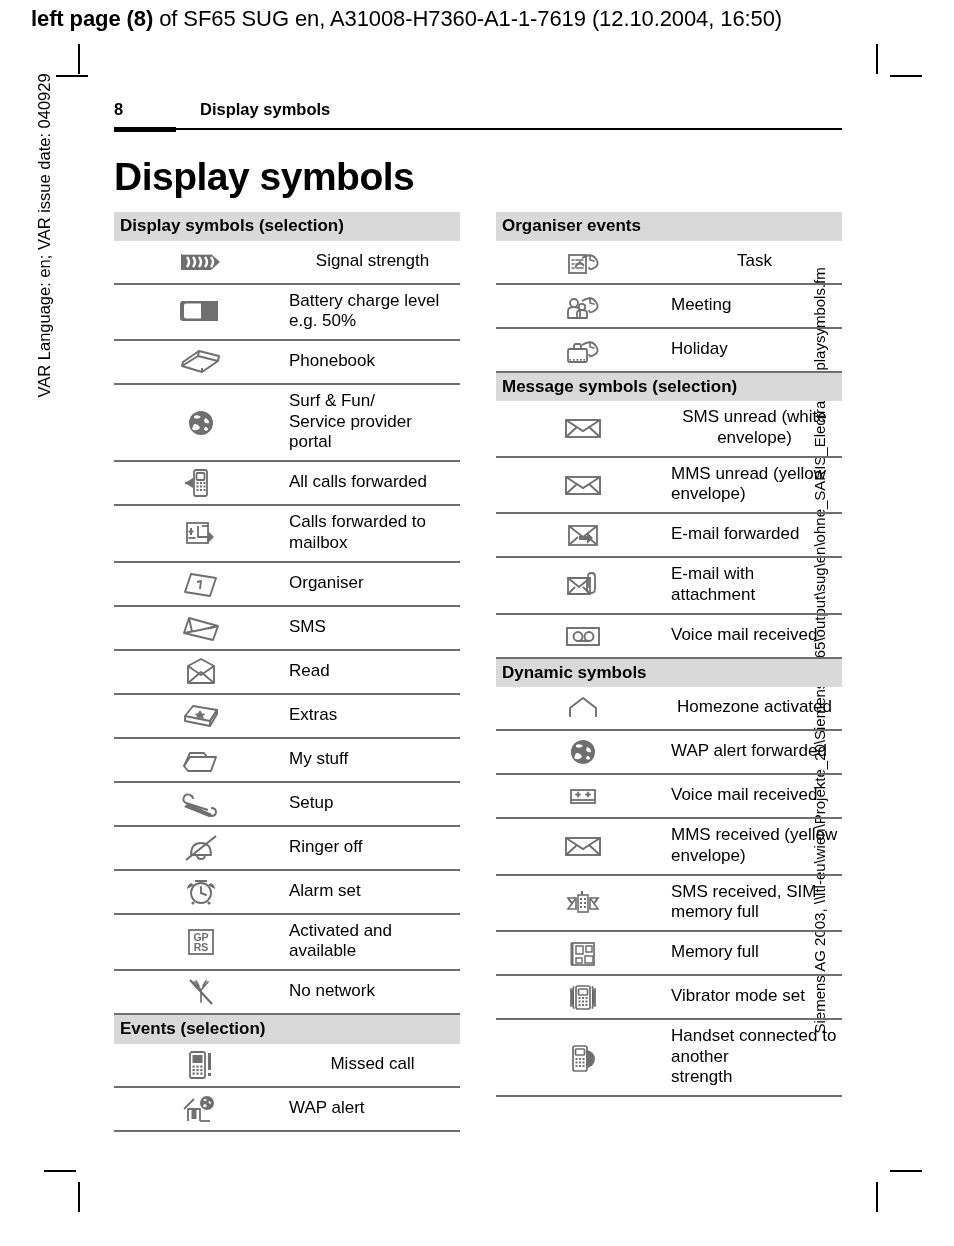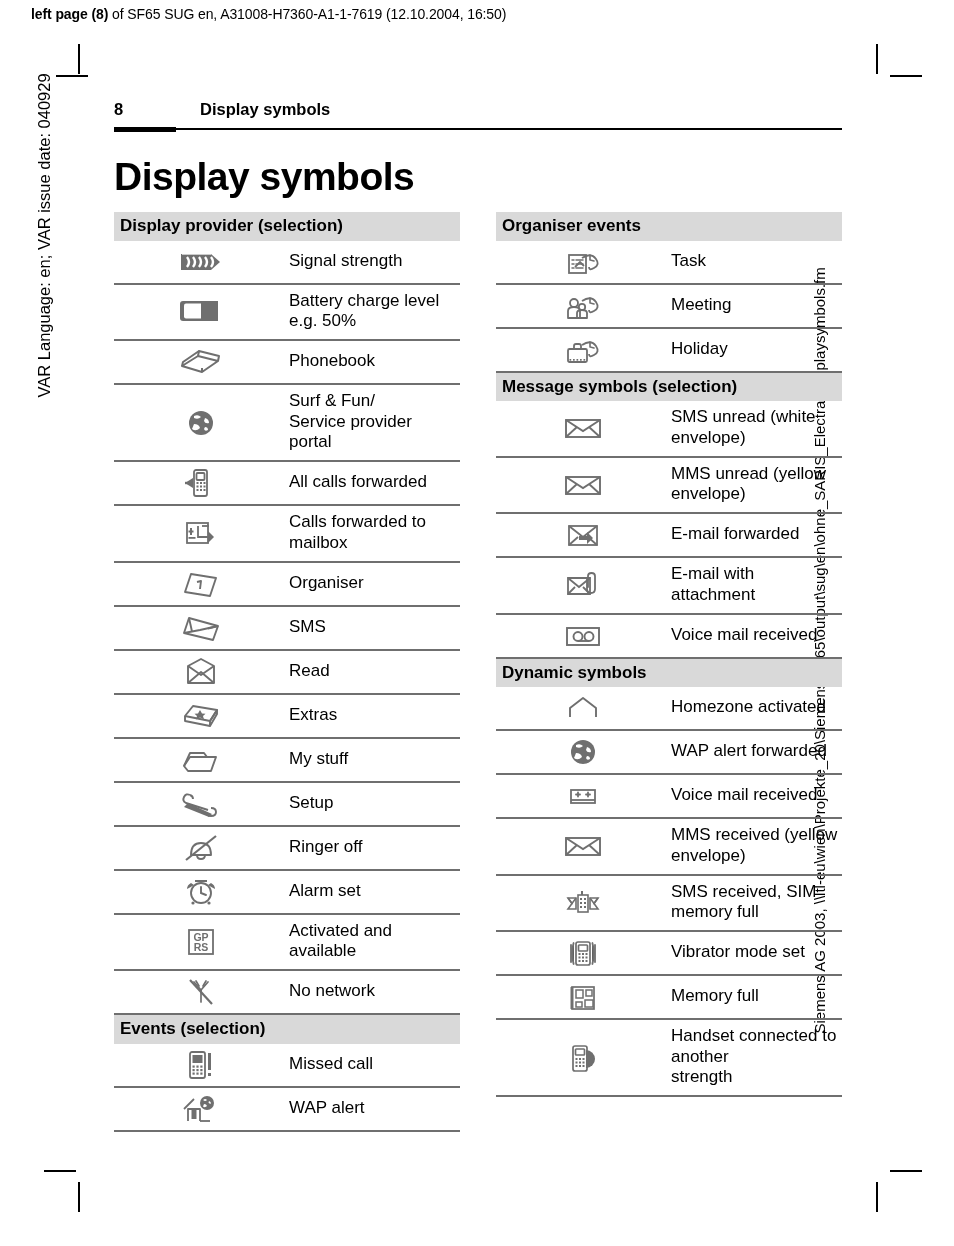--- a/index.html
+++ b/index.html
@@ -10,21 +10,21 @@
     font-family: "Liberation Sans", sans-serif;
     color: #000000;
     position: relative;
     overflow: hidden;
   }
 
   
   .print-header {
     position: absolute;
     left: 31px; top: 6px;
-    font-size: 14px;
+    font-size: 22px;
     letter-spacing: -0.1px;
     white-space: nowrap;
   }
   .print-header b { font-weight: bold; }
 
   .cropmark { position: absolute; background: #000; }
   .cm-tl-v { left: 78px;  top: 44px;  width: 2px;  height: 30px; }
   .cm-tl-h { left: 56px;  top: 75px;  width: 32px; height: 2px; }
   .cm-tr-v { left: 876px; top: 44px;  width: 2px;  height: 30px; }
   .cm-tr-h { left: 890px; top: 75px;  width: 32px; height: 2px; }
@@ -100,21 +100,21 @@
   tr.item td.ic {
     width: 86px;
     text-align: center;
     padding: 5px 0 5px 0;
   }
   tr.item td.lb {
     font-size: 17px;
     line-height: 1.22;
     padding: 6px 4px 7px 2px;
   }
-  tr.item.first td { border-top: none; }
+  tr.item.first td { border-top: none; text-align: center; }
 
   .ic svg { display: block; margin: 0 auto; }
 </style>
 </head>
 <body>
 
 <div class="print-header"><b>left page (8)</b><span> of SF65 SUG en, A31008-H7360-A1-1-7619 (12.10.2004, 16:50)</span></div>
 
 <div class="cropmark cm-tl-v"></div>
 <div class="cropmark cm-tl-h"></div>
@@ -138,21 +138,21 @@
     <div class="rule-thick"></div>
   </div>
 
   <h1 class="doc-title">Display symbols</h1>
 
   <div class="columns">
     <div class="col">
       <table class="symtab" id="tab-left">
           <tbody>
             <tr class="sec-head">
-              <td colspan="2">Display provider (selection)</td>
+              <td colspan="2">Display symbols (selection)</td>
             </tr>
             <tr class="item first">
               <td class="ic">
                 <svg width="46" height="32" viewBox="0 0 46 32">
                   <path d="M3 8 L33 8 L42 16 L33 24 L3 24 Z" fill="#6f6f6f"></path>
                   <g stroke="#fff" stroke-width="2.4" fill="none">
                     <path d="M9 11 q4 5 0 10"></path>
                     <path d="M15 11 q4 5 0 10"></path>
                     <path d="M21 11 q4 5 0 10"></path>
                     <path d="M27 11 q4 5 0 10"></path>
@@ -670,20 +670,35 @@
                   <path d="M38 11 L34 16.5 L30 11" fill="none" stroke="#6f6f6f" stroke-width="1.6"></path>
                 </svg>
               </td>
               <td class="lb">
                 <span style="display:block">SMS received, SIM memory full</span>
               </td>
             </tr>
             <tr class="item">
               <td class="ic">
                 <svg width="46" height="32" viewBox="0 0 46 32">
+                  <rect x="12" y="6" width="22" height="22" fill="none" stroke="#6f6f6f" stroke-width="1.7"></rect>
+                  <path d="M12 6 L12 28" stroke="#6f6f6f" stroke-width="3"></path>
+                  <rect x="16" y="9" width="7" height="8" fill="none" stroke="#6f6f6f" stroke-width="1.5"></rect>
+                  <rect x="26" y="9" width="6" height="6" fill="none" stroke="#6f6f6f" stroke-width="1.5"></rect>
+                  <rect x="16" y="21" width="6" height="5" fill="none" stroke="#6f6f6f" stroke-width="1.5"></rect>
+                  <rect x="25" y="19" width="8" height="7" fill="none" stroke="#6f6f6f" stroke-width="1.5"></rect>
+                </svg>
+              </td>
+              <td class="lb">
+                <span style="display:block">Memory full</span>
+              </td>
+            </tr>
+            <tr class="item">
+              <td class="ic">
+                <svg width="46" height="32" viewBox="0 0 46 32">
                   <g fill="none" stroke="#6f6f6f" stroke-width="1.7" stroke-linejoin="round">
                     <rect x="16" y="5" width="14" height="23" rx="2"></rect>
                     <rect x="18.5" y="8" width="9" height="6" rx="0.8"></rect>
                   </g>
                   <g fill="#6f6f6f">
                     <rect x="18.5" y="16" width="2" height="2"></rect>
                     <rect x="22" y="16" width="2" height="2"></rect>
                     <rect x="25.5" y="16" width="2" height="2"></rect>
                     <rect x="18.5" y="19.5" width="2" height="2"></rect>
                     <rect x="22" y="19.5" width="2" height="2"></rect>
@@ -700,35 +715,20 @@
                   </g>
                 </svg>
               </td>
               <td class="lb">
                 <span style="display:block">Vibrator mode set</span>
               </td>
             </tr>
             <tr class="item">
               <td class="ic">
                 <svg width="46" height="32" viewBox="0 0 46 32">
-                  <rect x="12" y="6" width="22" height="22" fill="none" stroke="#6f6f6f" stroke-width="1.7"></rect>
-                  <path d="M12 6 L12 28" stroke="#6f6f6f" stroke-width="3"></path>
-                  <rect x="16" y="9" width="7" height="8" fill="none" stroke="#6f6f6f" stroke-width="1.5"></rect>
-                  <rect x="26" y="9" width="6" height="6" fill="none" stroke="#6f6f6f" stroke-width="1.5"></rect>
-                  <rect x="16" y="21" width="6" height="5" fill="none" stroke="#6f6f6f" stroke-width="1.5"></rect>
-                  <rect x="25" y="19" width="8" height="7" fill="none" stroke="#6f6f6f" stroke-width="1.5"></rect>
-                </svg>
-              </td>
-              <td class="lb">
-                <span style="display:block">Memory full</span>
-              </td>
-            </tr>
-            <tr class="item">
-              <td class="ic">
-                <svg width="46" height="32" viewBox="0 0 46 32">
                   <g fill="none" stroke="#6f6f6f" stroke-width="1.7" stroke-linejoin="round">
                     <rect x="13" y="4" width="14" height="25" rx="2"></rect>
                     <rect x="15.5" y="7" width="9" height="6" rx="0.8"></rect>
                   </g>
                   <g fill="#6f6f6f">
                     <rect x="15.5" y="16" width="2" height="2"></rect>
                     <rect x="19" y="16" width="2" height="2"></rect>
                     <rect x="22.5" y="16" width="2" height="2"></rect>
                     <rect x="15.5" y="19.5" width="2" height="2"></rect>
                     <rect x="19" y="19.5" width="2" height="2"></rect>

